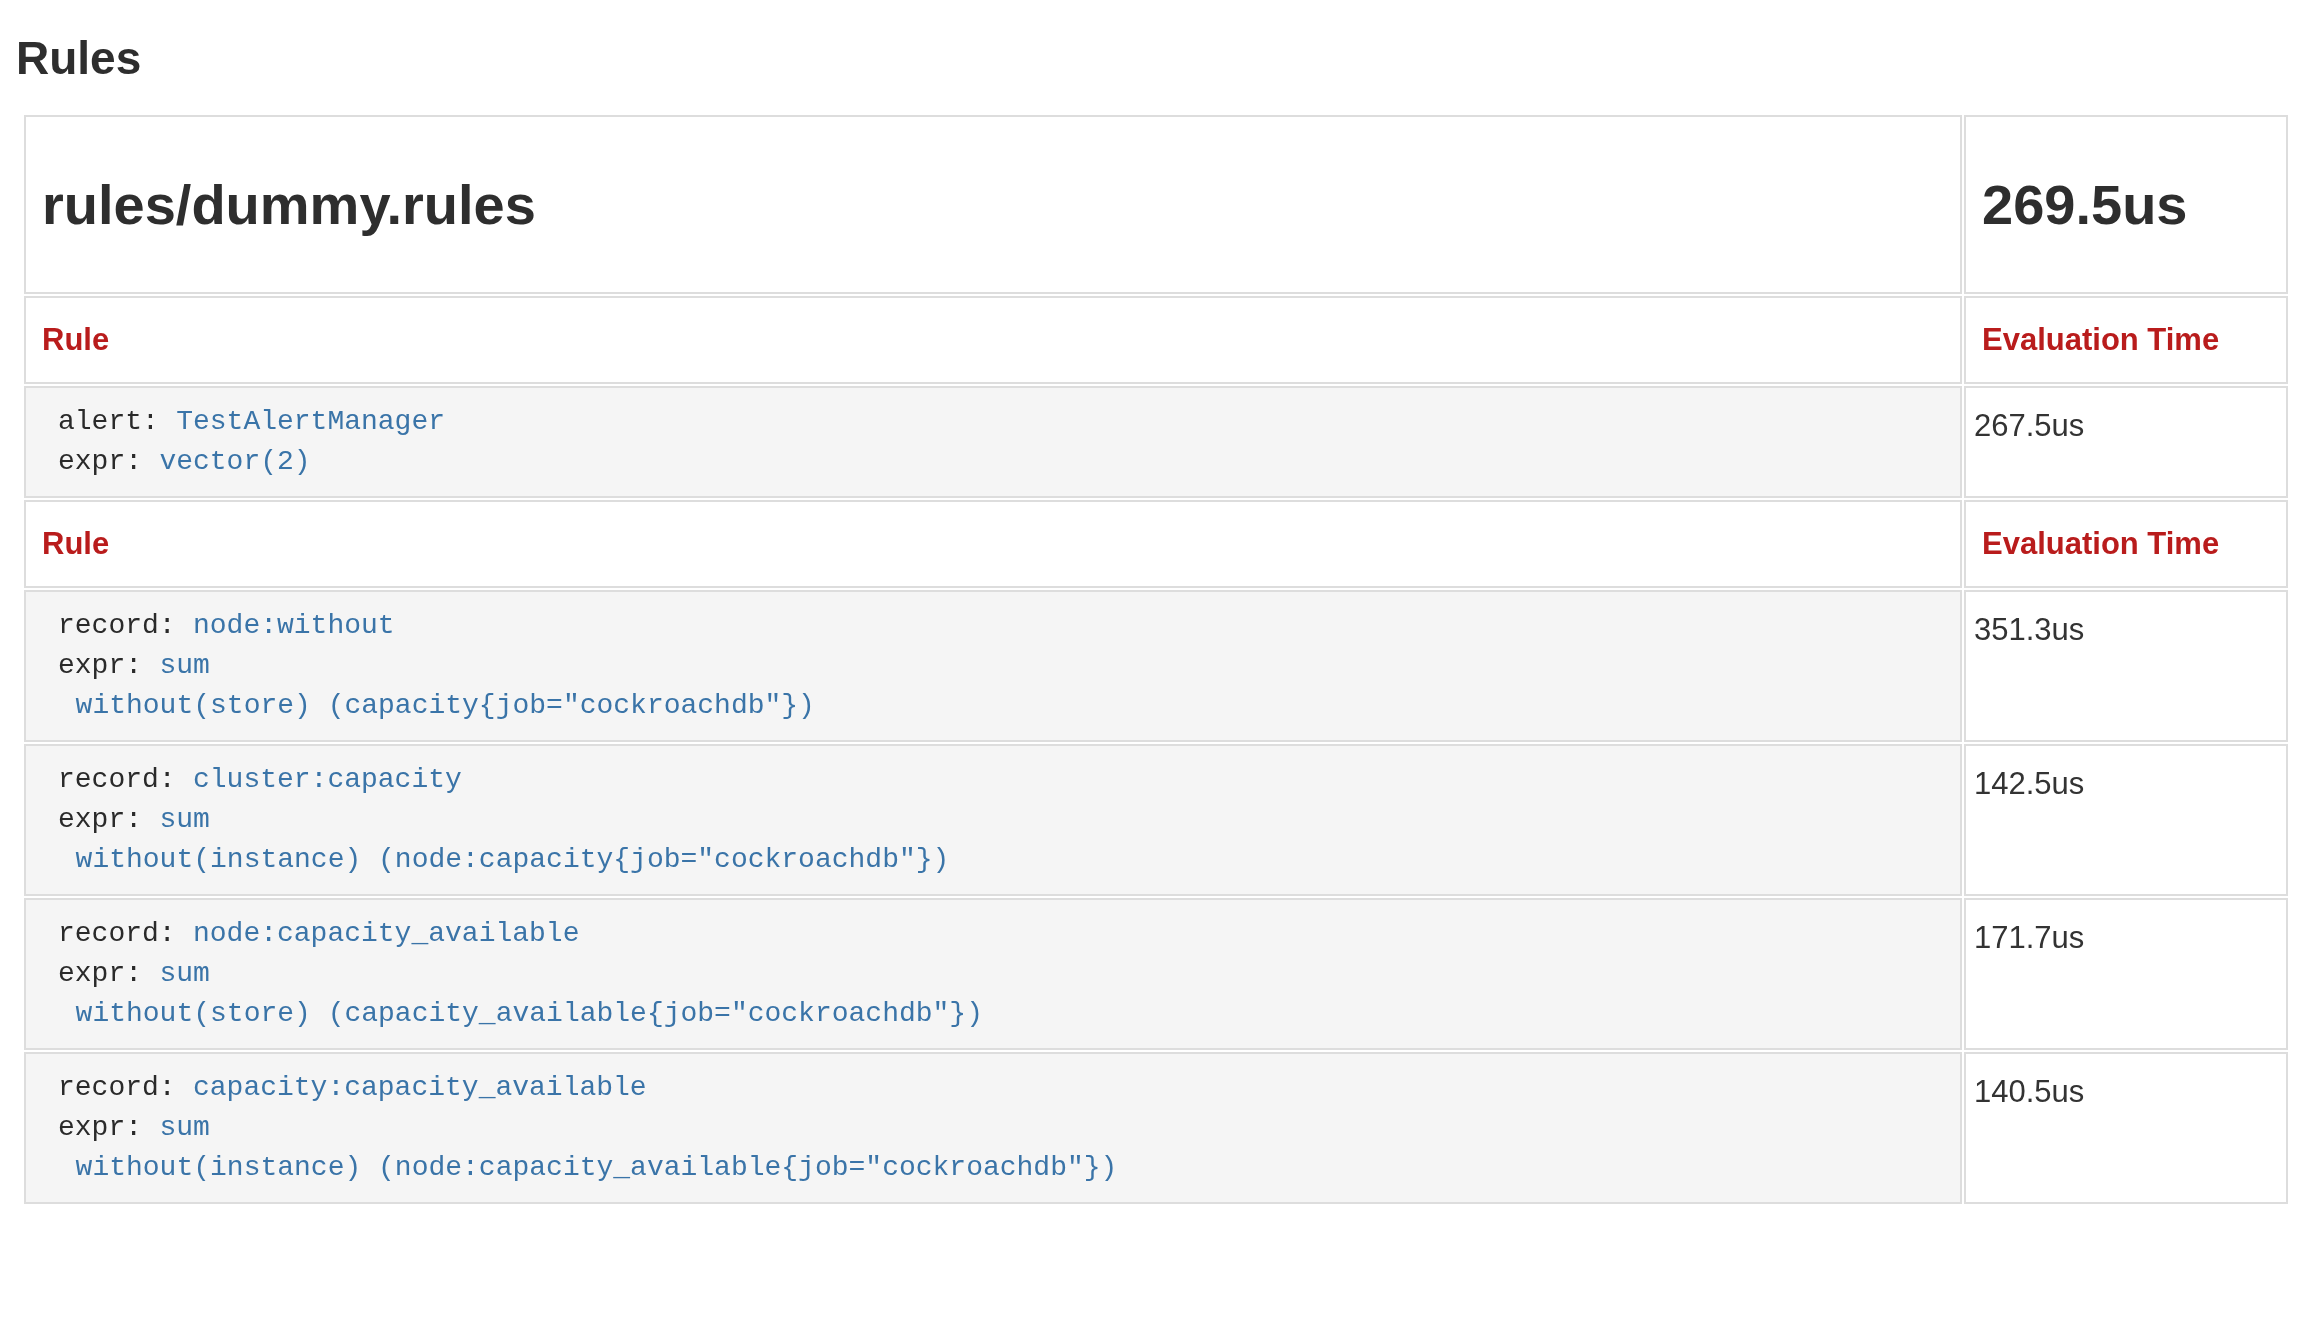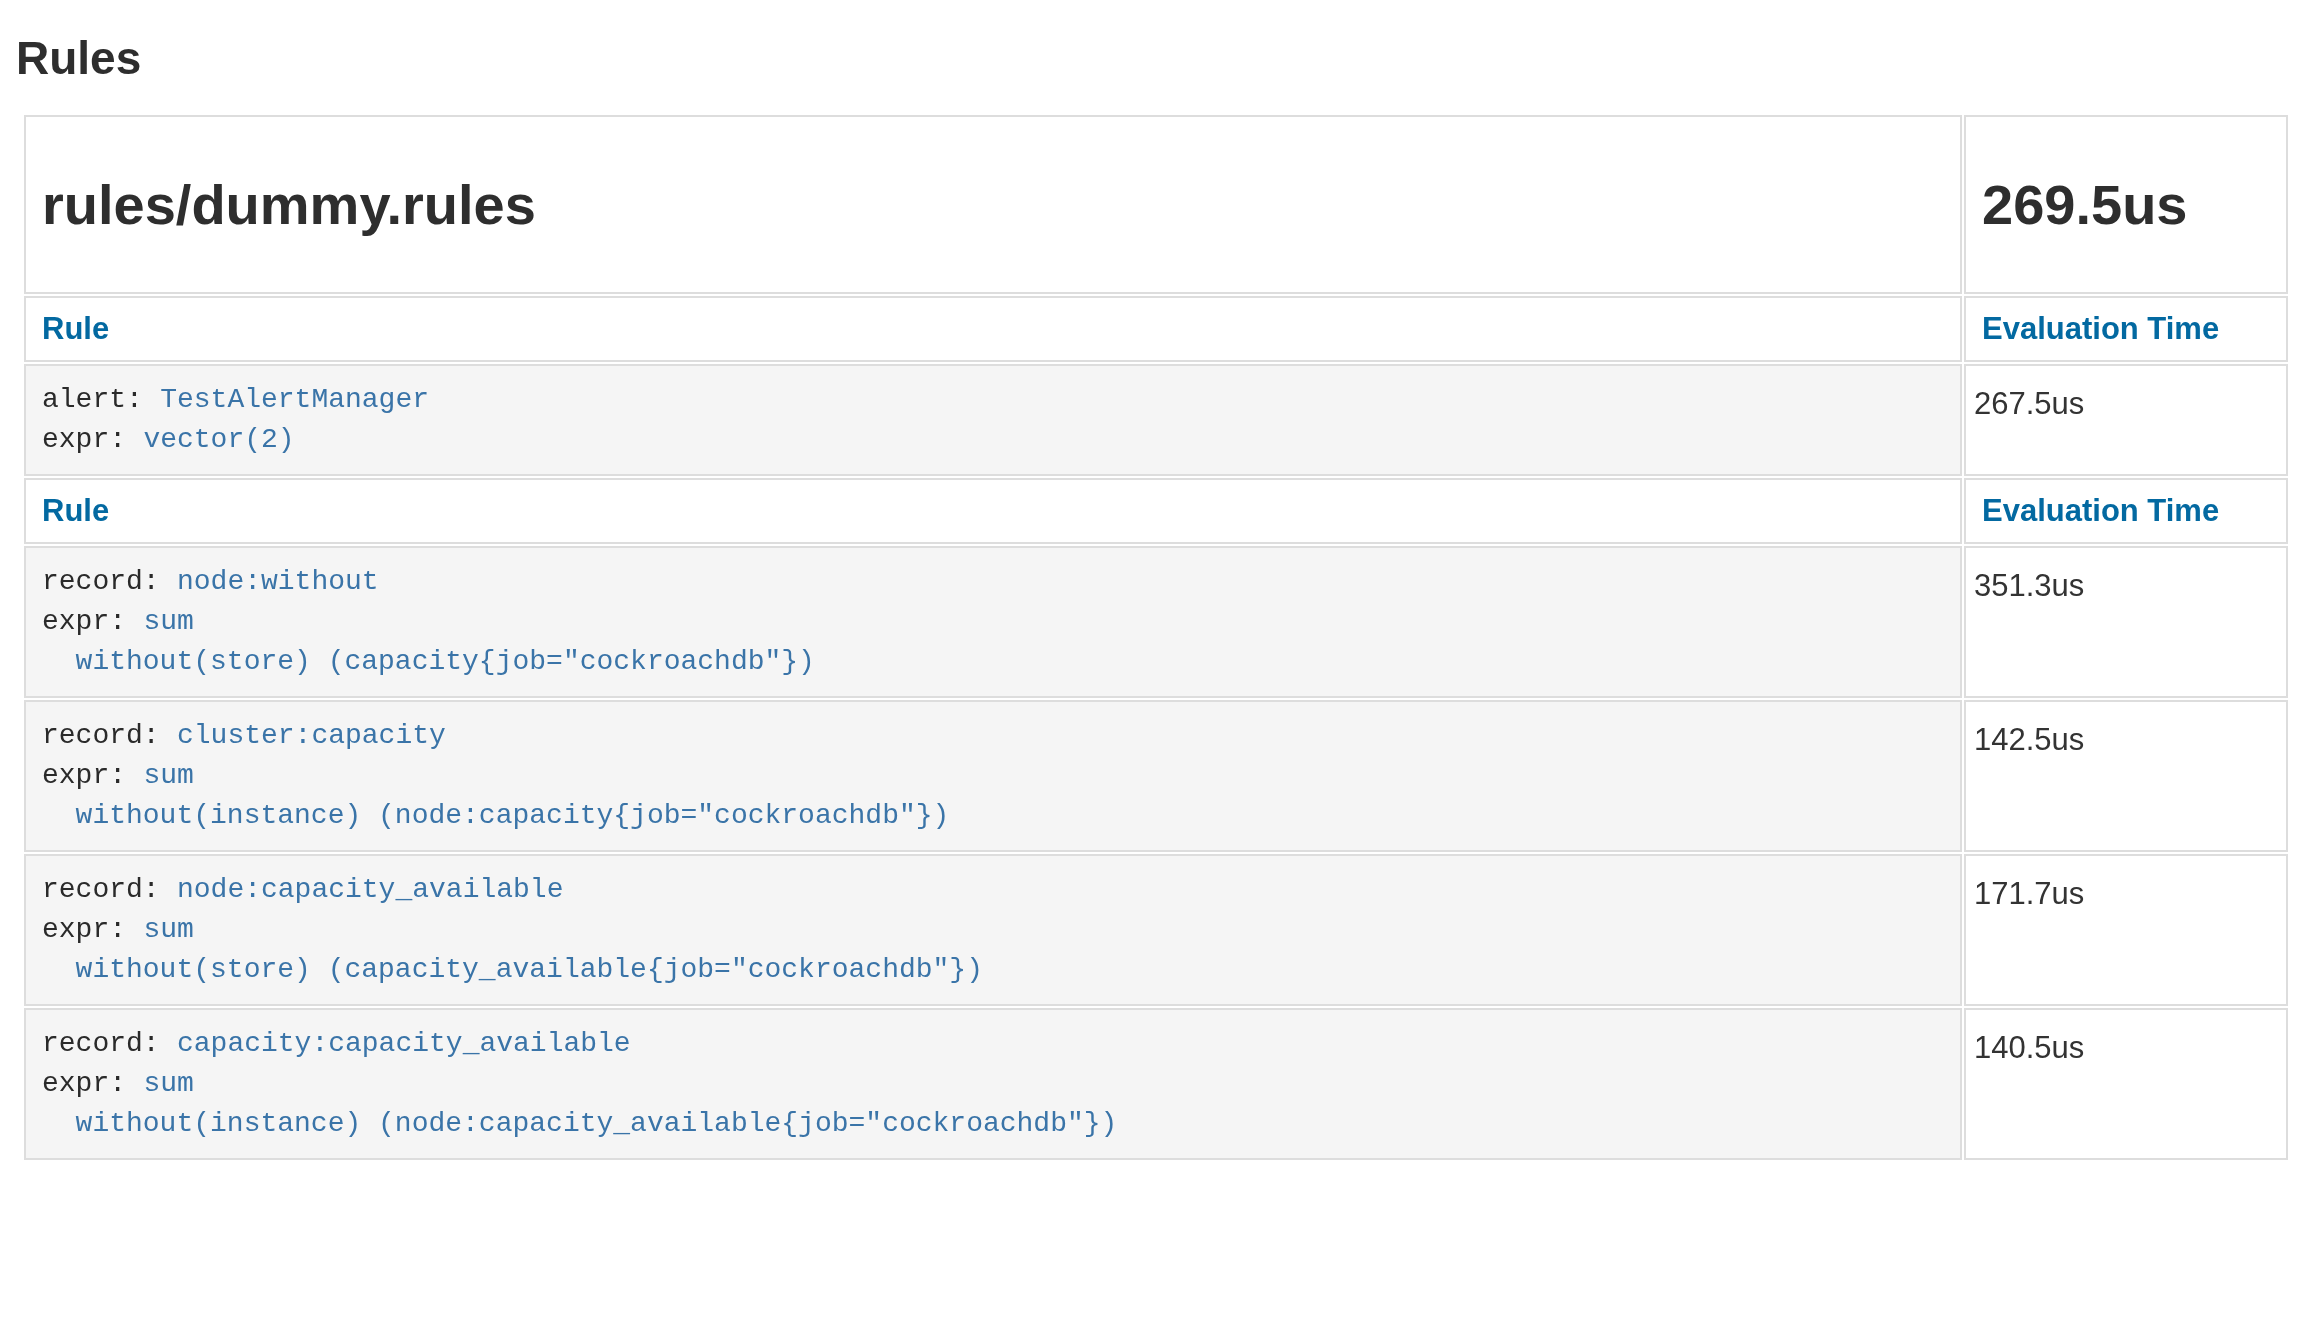--- a/index.html
+++ b/index.html
@@ -42,22 +42,22 @@
     padding: 57px 16px;
     vertical-align: middle;
     line-height: 1.1;
     white-space: nowrap;
     overflow: hidden;
   }
 
   th.col-header {
     font-size: 31px;
     font-weight: 700;
-    color: #0369a1;
-    padding: 13px 16px;
+    color: #b91c1c;
+    padding: 24px 16px;
     vertical-align: middle;
   }
 
   td.rule-cell {
     background: #f5f5f5;
     padding: 14px 16px;
     vertical-align: top;
   }
 
   td.time-cell {
@@ -67,21 +67,21 @@
     vertical-align: top;
   }
 
   .code-line {
     font-family: "Liberation Mono", monospace;
     font-size: 28px;
     line-height: 40px;
     white-space: pre;
     color: #2a2a2a;
   }
-  .code-line .kw { margin-right: 0.62em; }
+  .code-line .kw { margin-right: 0.62em; margin-left: 16px; }
   a.val {
     color: #3a74a8;
     text-decoration: none;
     cursor: pointer;
   }
 </style>
 </head>
 <body>
 
 <h1 class="page-title">Rules</h1>

